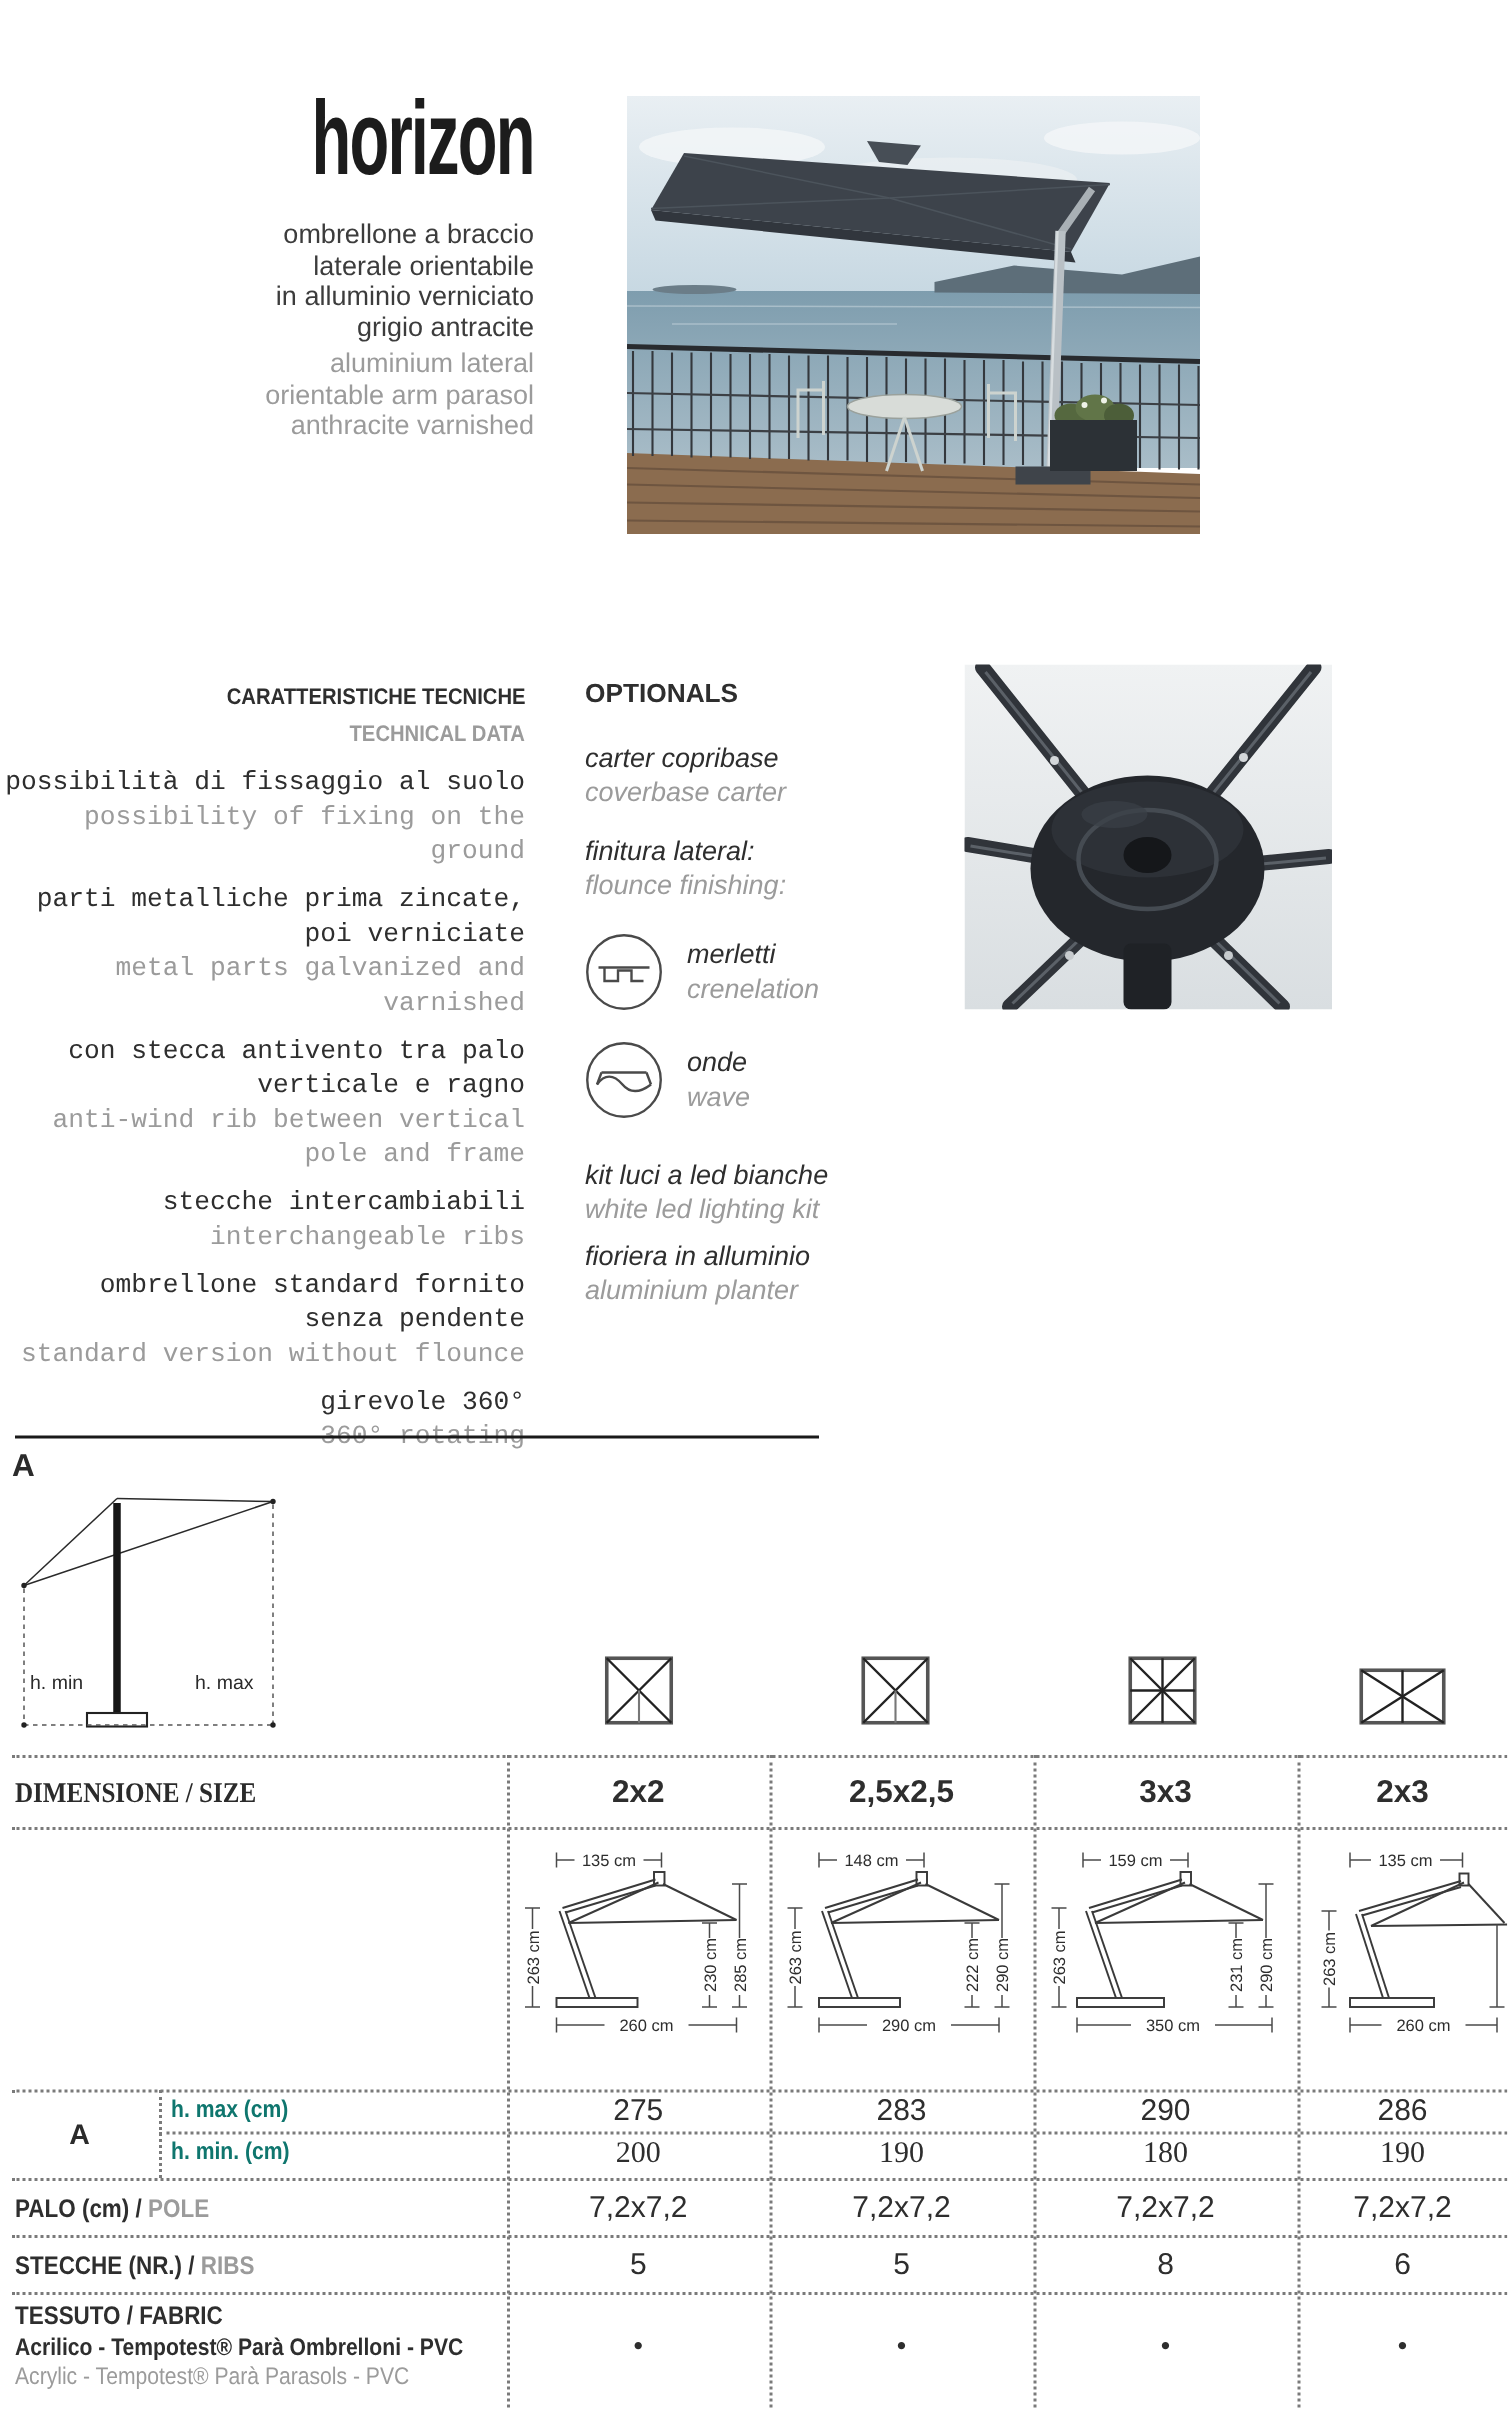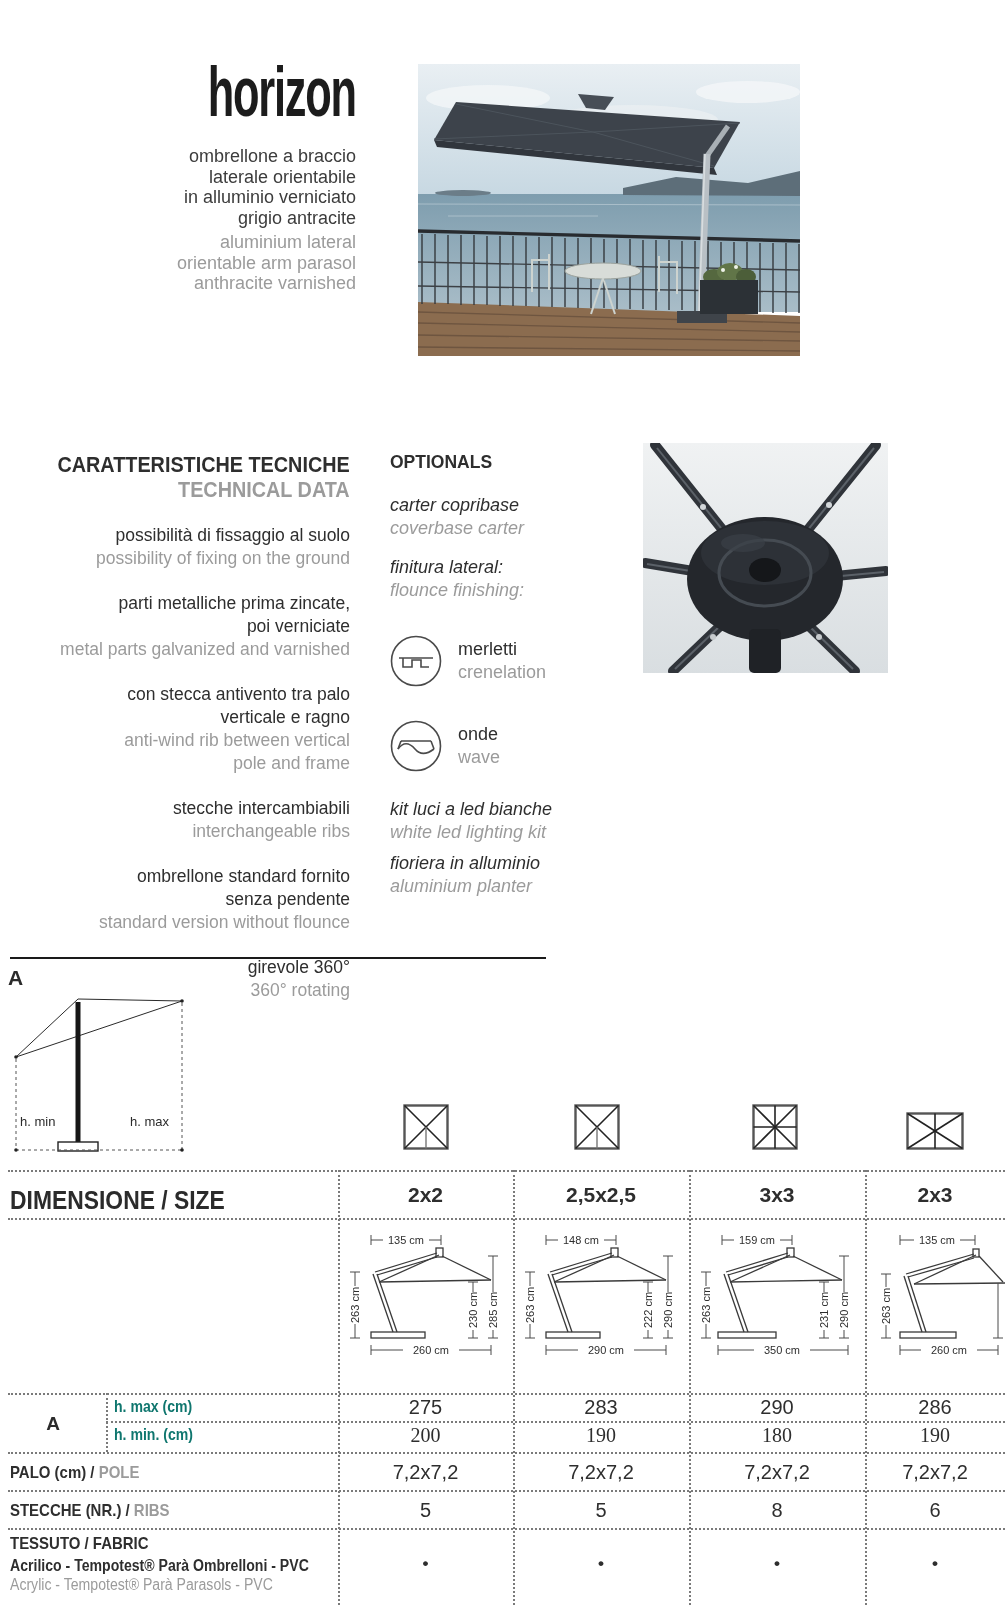--- a/index.html
+++ b/index.html
@@ -16,30 +16,30 @@
          font-size:70px;font-weight:700;color:#1c1c1c;letter-spacing:-2px;line-height:92px;}
   .brand span{display:inline-block;transform:scaleX(.62);transform-origin:right center;}
   .sub{position:absolute;left:0;width:356px;text-align:right;font-size:18px;line-height:20.5px;}
   .sub-it{top:146px;color:#3c3c3c;}
   .sub-en{top:232px;color:#9b9b9b;}
   
   .photo-main{position:absolute;left:418px;top:64px;width:382px;height:292px;}
   .photo-detail{position:absolute;left:643px;top:443px;width:245px;height:230px;}
   
   .tech{position:absolute;left:0;top:452px;width:350px;text-align:right;font-size:17.5px;line-height:23px;}
-  .tech .hd{font-weight:700;font-size:22px;line-height:25px;}
-  .tech .feat{margin-top:22px;}
+  .tech .hd{font-weight:700;font-size:15px;line-height:25px;}
+  .tech .feat{margin-top:9px;font-family:Liberation Mono, monospace;}
   .tech .feat:first-of-type{margin-top:18px;}
   .condr{display:inline-block;transform:scaleX(.9);transform-origin:right center;}
   
   .optionals{position:absolute;left:390px;top:452px;width:250px;font-size:18px;line-height:23px;}
   .optionals .hd{font-weight:700;font-size:17.5px;line-height:20px;}
   .opt-item{margin-top:16px;}
   .opt-item.first{margin-top:22px;}
-  .flounce-row{margin-top:33px;display:flex;align-items:center;gap:16px;}
+  .flounce-row{margin-top:20px;display:flex;align-items:center;gap:16px;font-style:italic;}
   .flounce-row .circ{flex:0 0 52px;height:52px;}
   .kit{margin-top:26px;}
   .kit2{margin-top:8px;}
   
   .rule{position:absolute;left:10px;top:957px;width:536px;height:2px;background:#1a1a1a;}
   .a-label{position:absolute;left:8px;top:966px;font-size:21px;font-weight:700;color:#2b2b2b;}
   
   .dot-h{position:absolute;height:0;border-top:2px dotted #7a7a7a;}
   .dot-v{position:absolute;width:0;border-left:2px dotted #7a7a7a;}
   .cellc{position:absolute;text-align:center;font-weight:700;color:#2e2e2e;}
@@ -333,21 +333,21 @@
   <div class="dot-h" style="left:106px;top:1421px;width:899px;"></div>
   <div class="dot-h" style="left:8px;top:1452px;width:997px;"></div>
   <div class="dot-h" style="left:8px;top:1490px;width:997px;"></div>
   <div class="dot-h" style="left:8px;top:1528px;width:997px;"></div>
   <div class="dot-v" style="left:338px;top:1170px;height:435px;"></div>
   <div class="dot-v" style="left:513px;top:1170px;height:435px;"></div>
   <div class="dot-v" style="left:689px;top:1170px;height:435px;"></div>
   <div class="dot-v" style="left:865px;top:1170px;height:435px;"></div>
   <div class="dot-v" style="left:106px;top:1393px;height:59px;"></div>
 
-  <div class="rowlab" style="top:1185px;font-size:26px;"><span class="cond">DIMENSIONE  /  SIZE</span></div>
+  <div class="rowlab" style="top:1185px;font-size:19px;font-family:Liberation Serif, serif;"><span class="cond">DIMENSIONE  /  SIZE</span></div>
   <div class="cellc c1 y-size">2x2</div>
   <div class="cellc c2 y-size">2,5x2,5</div>
   <div class="cellc c3 y-size">3x3</div>
   <div class="cellc c4 y-size">2x3</div>
 
   <svg class="mini abs" style="left:341px;top:1228px;width:170px;height:132px;" viewBox="0 0 170 132">
     <line class="dim" x1="30" y1="12" x2="100" y2="12"></line>
       <line class="dim" x1="30" y1="7" x2="30" y2="17"></line>
       <line class="dim" x1="100" y1="7" x2="100" y2="17"></line>
     <rect x="42" y="5" width="46" height="13" fill="#fff"></rect>

